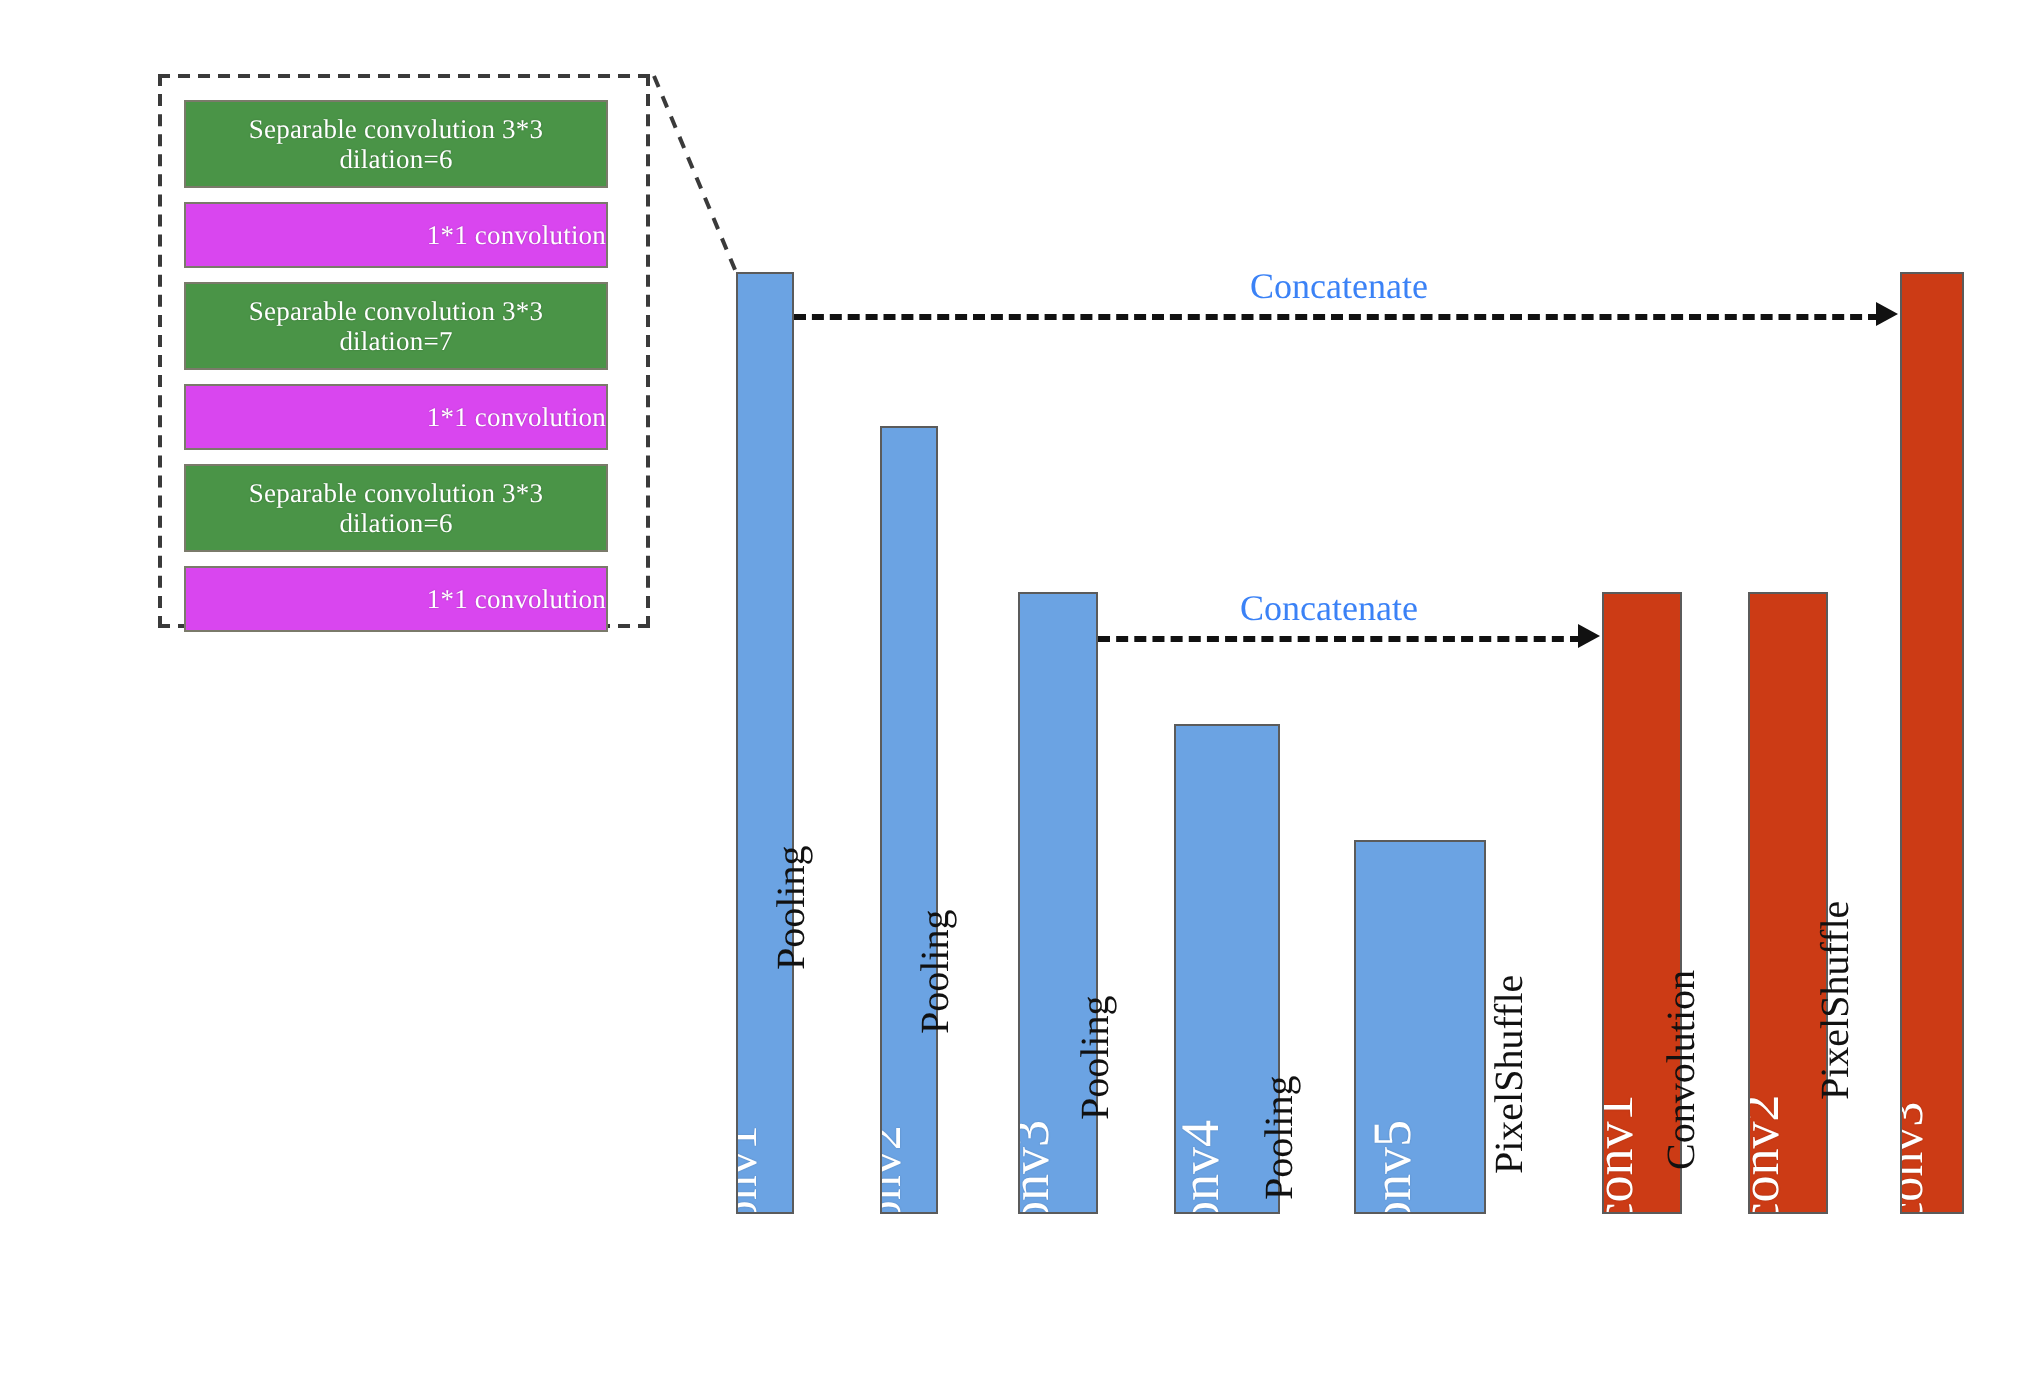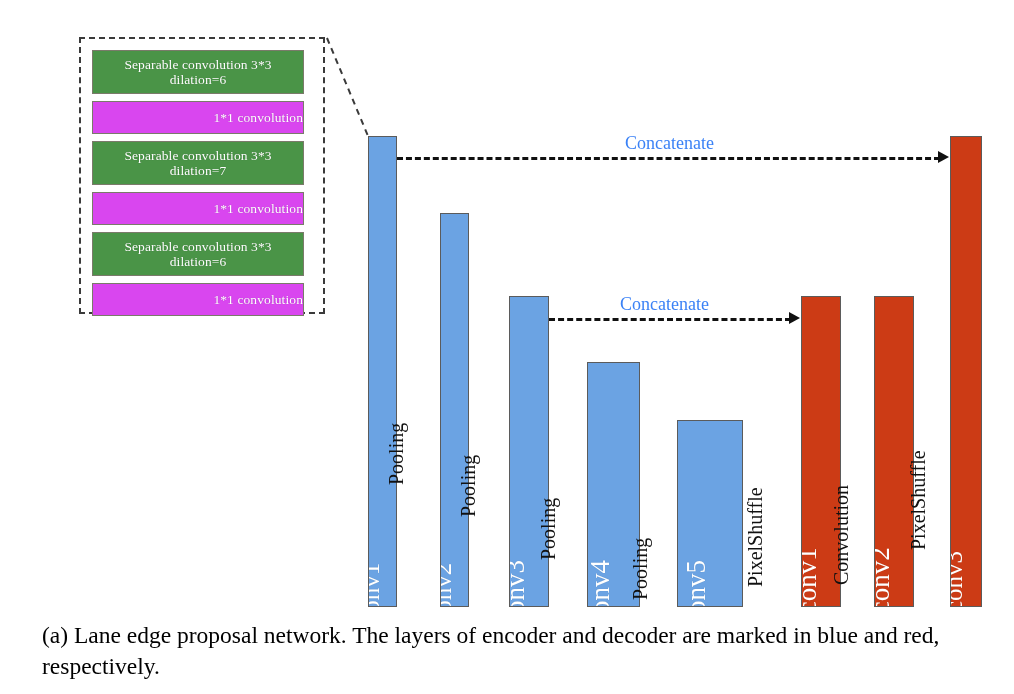--- a/index.html
+++ b/index.html
@@ -218,15 +218,14 @@
   <div class="op-label" style="left:928px; top:530px;">PixelShuffle</div>
 
   <div class="concat-line" style="left:397px; top:157px; width:543px;"></div>
   <div class="arrow-head" style="left:938px; top:151px;"></div>
   <div class="concat-text" style="left:625px; top:134px;">Concatenate</div>
 
   <div class="concat-line" style="left:549px; top:318px; width:242px;"></div>
   <div class="arrow-head" style="left:789px; top:312px;"></div>
   <div class="concat-text" style="left:620px; top:295px;">Concatenate</div>
 
-  <div class="caption">(a) Lane edge proposal network. The layers of encoder and decoder are marked in blue and red, respectively.</div>
 
 </div>
 
 </body></html>

